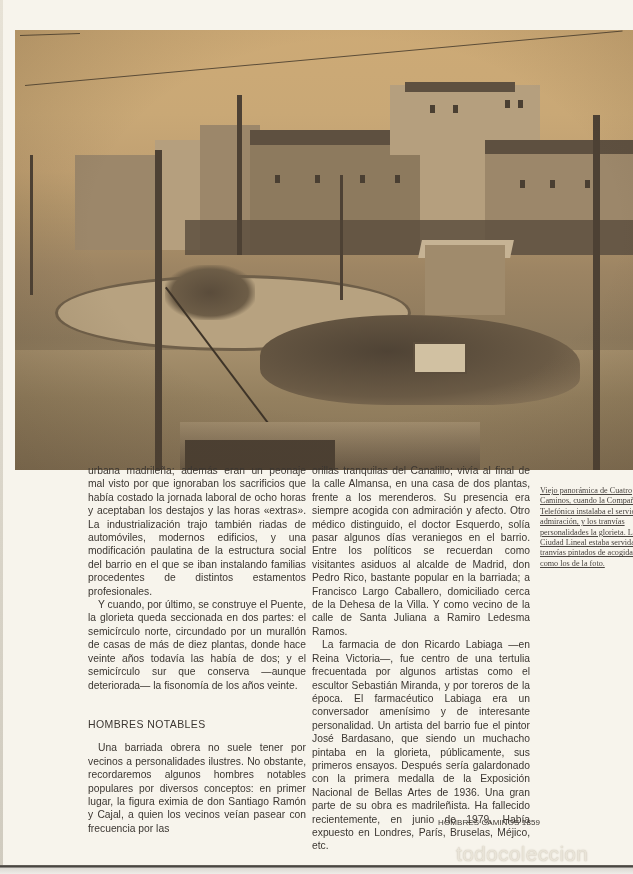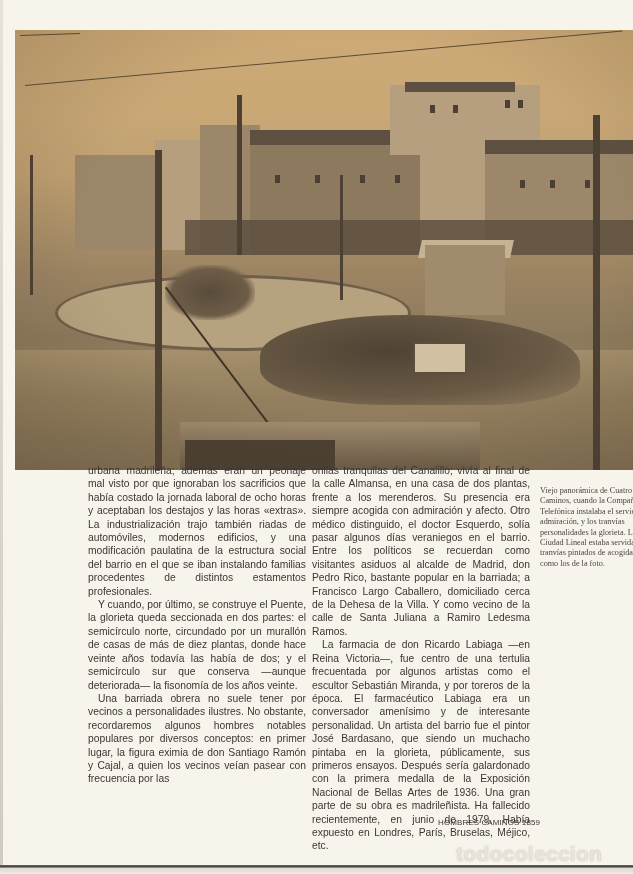--- a/index.html
+++ b/index.html
@@ -60,28 +60,28 @@
   .col p { margin:0; text-indent:0; }
   .col p.indent { text-indent:10px; }
   .col-left { left:88px; width:218px; }
   .col-right { left:312px; width:218px; }
   .section-title {
     margin:26px 0 10px 0; font-size:10.5px; letter-spacing:0.4px; color:#3b3631;
   }
   .caption {
     position:absolute; left:540px; top:486px; width:93px;
     font-family:"Liberation Serif", serif; font-size:8.2px; line-height:10.4px;
-    color:#4a4540; white-space:nowrap; overflow:hidden;
+    color:#4a4540; white-space:nowrap; overflow:hidden;text-decoration:underline;
   }
   .footer {
     position:absolute; left:438px; top:818px; font-size:8px; letter-spacing:0.1px; color:#3b3631;
   }
   .footer .page-num { }
   .watermark {
-    position:absolute; left:456px; top:842px; font-size:21px; font-weight:bold;
+    position:absolute; left:456px; top:842px; font-size:21px; font-weight:normal;
     color:#e9e4d8; letter-spacing:0.3px;
     text-shadow:0 0 1px #cfc8ba, 0 0 2px #d5cfc2;
   }
   .bottom-strip {
     position:absolute; left:0; top:865px; width:633px; height:9px;
     background:linear-gradient(180deg,#6b6760 0,#3e3b37 2px,#dcd9d3 3px,#eeece8 100%);
   }
 </style>
 </head>
 <body>
@@ -136,20 +136,21 @@
   <div class="trolley"></div>
   <div class="tram-roof"></div>
   <div class="tram-body"></div>
 
   <div class="photo-vignette"></div>
 </div>
 
 <div class="col col-left">
   <p>urbana madrileña; además eran un peonaje mal visto por que ignoraban los sacrificios que había costado la jornada laboral de ocho horas y aceptaban los destajos y las horas «extras». La industrialización trajo también riadas de automóviles, modernos edificios, y una modificación paulatina de la estructura social del barrio en el que se iban instalando familias procedentes de distintos estamentos profesionales.</p>
   <p class="indent">Y cuando, por último, se construye el Puente, la glorieta queda seccionada en dos partes: el semicírculo norte, circundado por un murallón de casas de más de diez plantas, donde hace veinte años todavía las había de dos; y el semicírculo sur que conserva —aunque deteriorada— la fisonomía de los años veinte.</p>
+  <div class="section-title">HOMBRES NOTABLES</div>
   <p class="indent">Una barriada obrera no suele tener por vecinos a personalidades ilustres. No obstante, recordaremos algunos hombres notables populares por diversos conceptos: en primer lugar, la figura eximia de don Santiago Ramón y Cajal, a quien los vecinos veían pasear con frecuencia por las</p>
 </div>
 
 <div class="col col-right">
   <p>orillas tranquilas del Canalillo; vivía al final de la calle Almansa, en una casa de dos plantas, frente a los merenderos. Su presencia era siempre acogida con admiración y afecto. Otro médico distinguido, el doctor Esquerdo, solía pasar algunos días veraniegos en el barrio. Entre los políticos se recuerdan como visitantes asiduos al alcalde de Madrid, don Pedro Rico, bastante popular en la barriada; a Francisco Largo Caballero, domiciliado cerca de la Dehesa de la Villa. Y como vecino de la calle de Santa Juliana a Ramiro Ledesma Ramos.</p>
   <p class="indent">La farmacia de don Ricardo Labiaga —en Reina Victoria—, fue centro de una tertulia frecuentada por algunos artistas como el escultor Sebastián Miranda, y por toreros de la época. El farmacéutico Labiaga era un conversador amenísimo y de interesante personalidad. Un artista del barrio fue el pintor José Bardasano, que siendo un muchacho pintaba en la glorieta, públicamente, sus primeros ensayos. Después sería galardonado con la primera medalla de la Exposición Nacional de Bellas Artes de 1936. Una gran parte de su obra es madrileñista. Ha fallecido recientemente, en junio de 1979. Había expuesto en Londres, París, Bruselas, Méjico, etc.</p>
 </div>
 
 <div class="caption">
   <div>Viejo panorámica de Cuatro</div>

